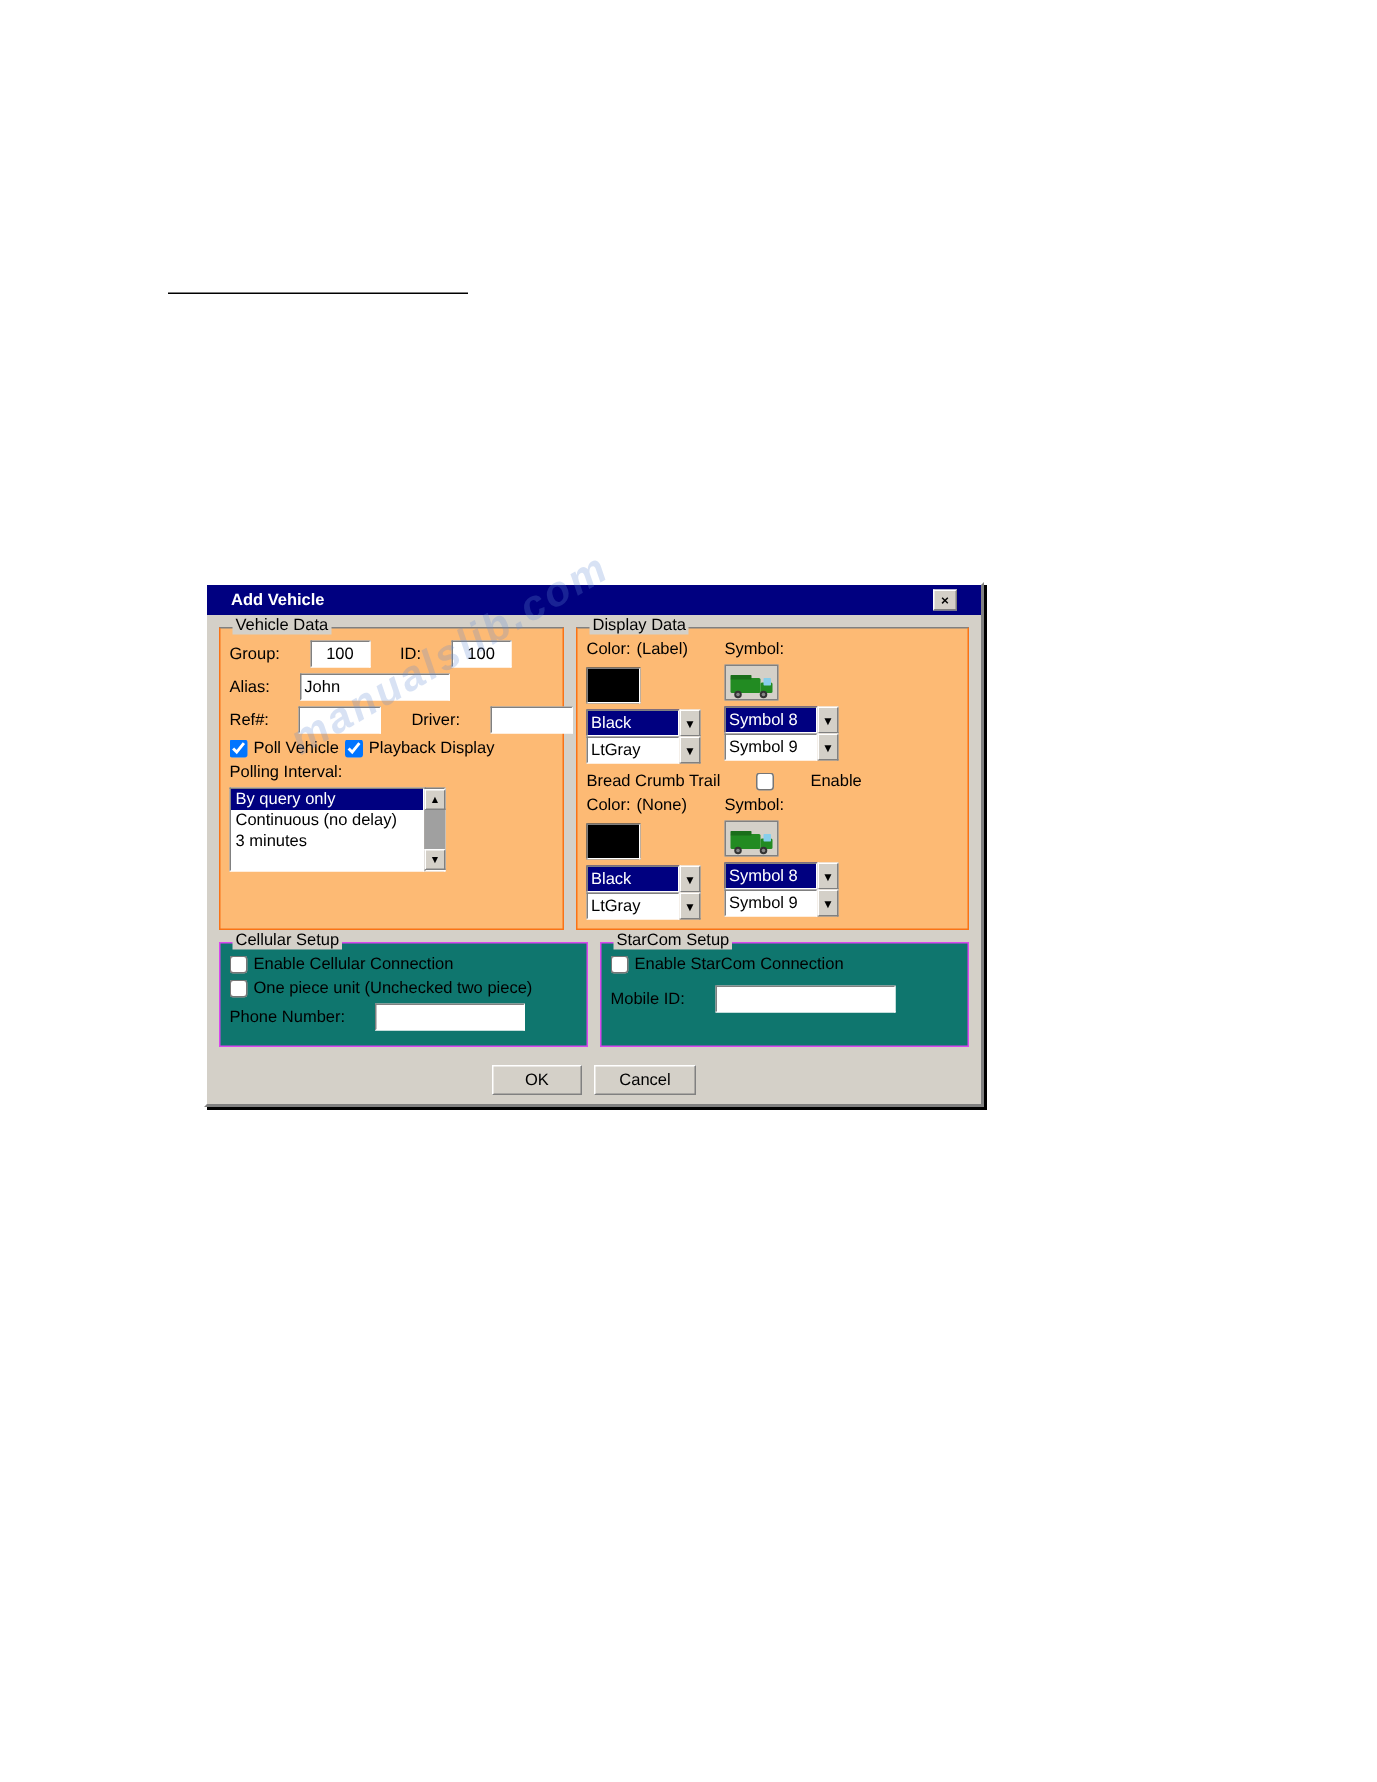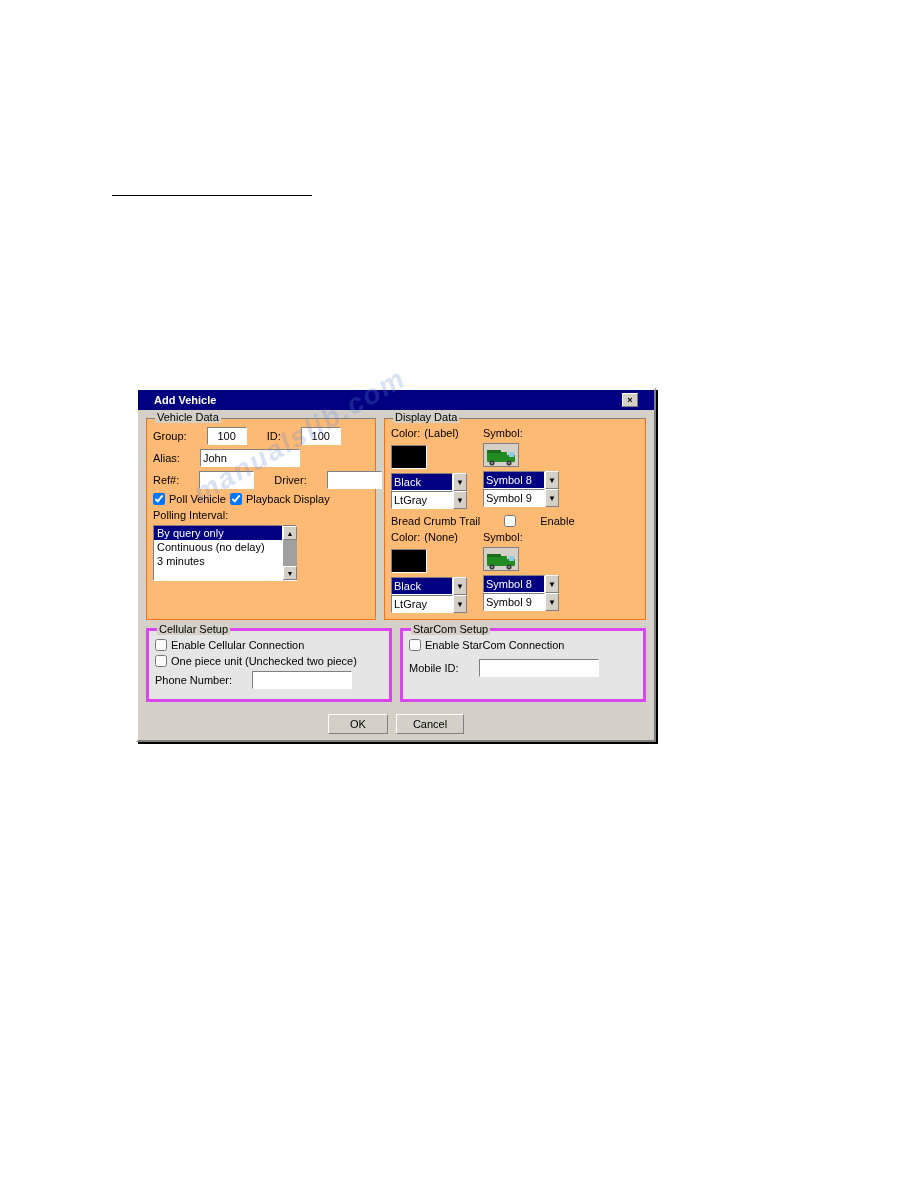--- a/index.html
+++ b/index.html
@@ -257,22 +257,22 @@
     }
 
     
     .bottom-panels {
       padding: 0 8px 6px 8px;
       display: flex;
       gap: 8px;
     }
 
     .bottom-panel {
-      border: 3px solid #d946ef;
-      background: #e5e5e5;
+      border: 1px solid #d946ef;
+      background: #0f766e;
       padding: 8px 6px 6px 6px;
       position: relative;
       flex: 1;
     }
 
     .display-section {
       display: flex;
       gap: 8px;
     }
 

